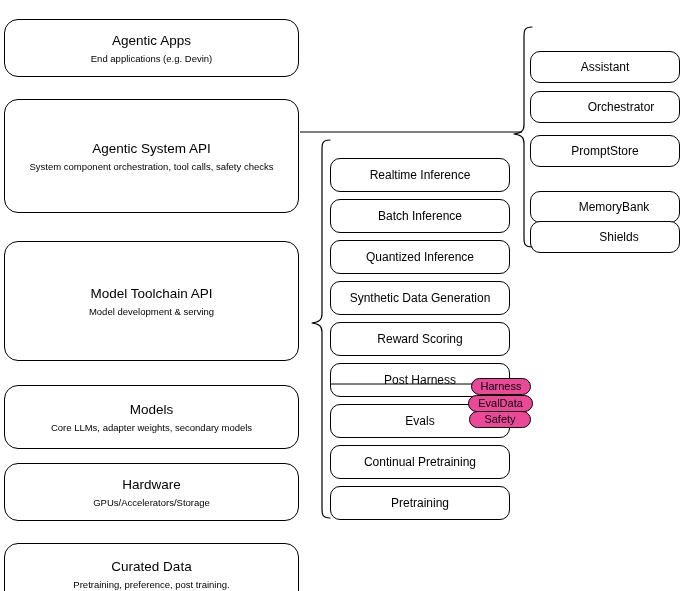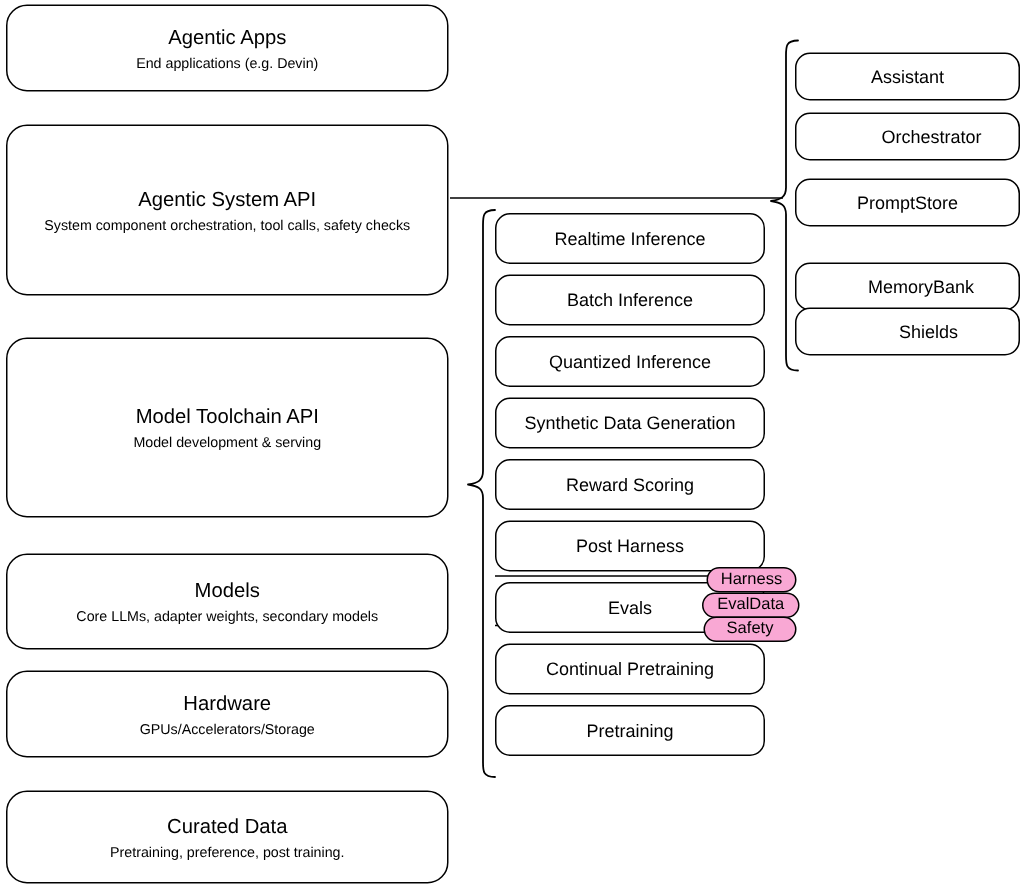--- a/index.html
+++ b/index.html
@@ -25,20 +25,21 @@
     position: absolute;
     box-sizing: border-box;
     border: 1px solid #000000;
     border-radius: 12px;
     background: #ffffff;
     display: flex;
     flex-direction: column;
     align-items: center;
     justify-content: center;
     text-align: center;
+    margin-top: 16px;
   }
   .layer-box {
     left: 4px;
     width: 295px;
     border-radius: 14px;
   }
   .layer-title {
     font-size: 13.5px;
     line-height: 17px;
     color: #000000;
@@ -69,21 +70,21 @@
   .right-label {
     font-size: 12px;
     line-height: 15px;
   }
   
   .pill {
     position: absolute;
     box-sizing: border-box;
     border: 1.6px solid #000000;
     border-radius: 999px;
-    background: #f9a8d4;
+    background: #ec4899;
     display: flex;
     align-items: center;
     justify-content: center;
     font-size: 11px;
     line-height: 13px;
     height: 17px;
     z-index: 6;
   }
   
   .connector {

